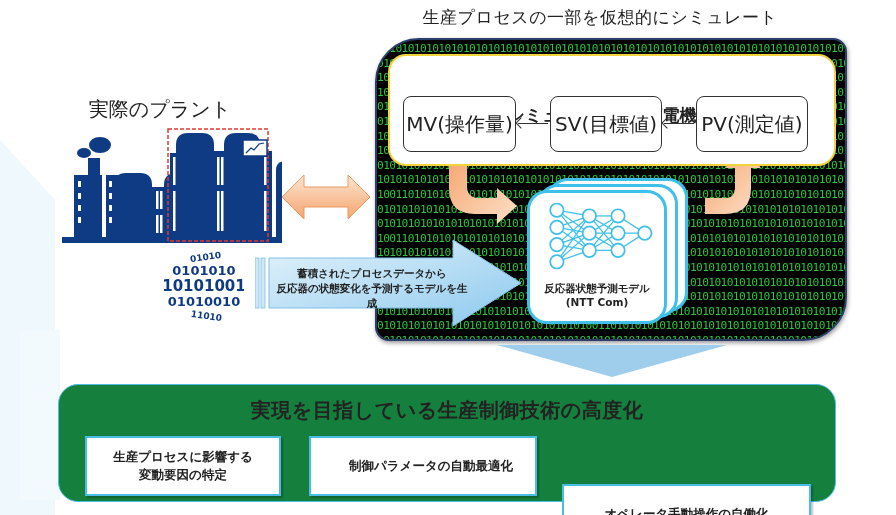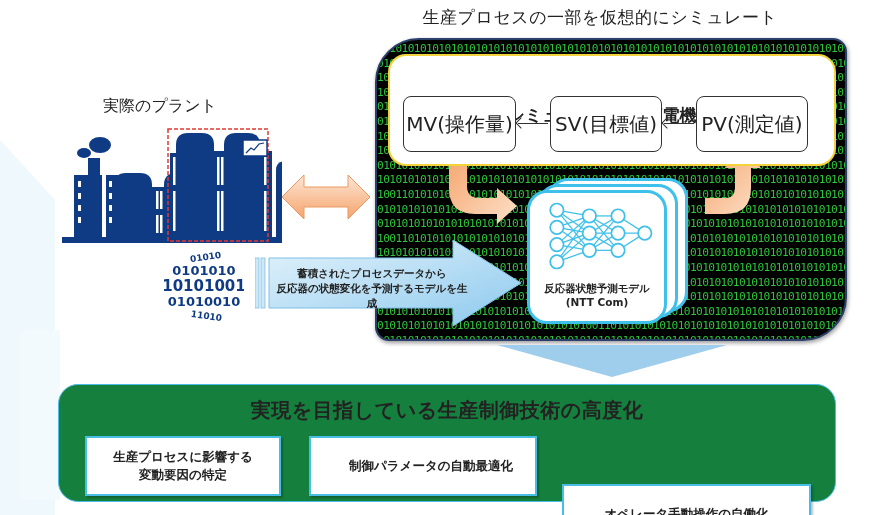--- a/index.html
+++ b/index.html
@@ -3,21 +3,21 @@
   <meta charset="utf-8">
   <style>
     * { box-sizing: border-box; margin: 0; padding: 0; }
     html, body { width: 896px; height: 515px; overflow: hidden; background: #ffffff; }
     body { position: relative; font-family: "DejaVu Sans", sans-serif; color: #111; }
 
     .bg-chevron { position: absolute; left: 0; top: 0; width: 896px; height: 515px; }
 
     
     .sim-title { position: absolute; left: 380px; top: 6px; width: 440px; text-align: center; font-size: 17px; color: #222; letter-spacing: 0.5px; }
-    .plant-title { position: absolute; left: 60px; top: 96px; width: 200px; text-align: center; font-size: 16px; color: #222; }
+    .plant-title { position: absolute; left: 60px; top: 96px; width: 200px; text-align: center; font-size: 20px; color: #222; }
 
     
     .sim-panel { position: absolute; left: 375px; top: 38px; width: 472px; height: 303px; background: #000; border-radius: 44px 14px 44px 14px; border: 2px solid #2a3f6a; overflow: hidden; box-shadow: 1px 2px 4px rgba(0,0,0,0.4); }
     .binary-bg { position: absolute; left: 0; top: 2px; width: 100%; font-family: "DejaVu Sans Mono", monospace; font-size: 11.2px; line-height: 14.6px; color: #2bc43a; white-space: pre; letter-spacing: -0.6px; }
 
     
     .ctrl-panel { position: absolute; left: 388px; top: 54px; width: 448px; height: 112px; background: #fff; border: 2.5px solid #f2d33c; border-radius: 18px; }
     .ctrl-title { position: absolute; left: 14px; top: 9px; font-size: 17px; font-weight: bold; color: #222; margin-top: 39px; }
     .var-box { position: absolute; top: 40px; height: 56px; border: 1.3px solid #333; border-radius: 8px; background: #fff; display: flex; align-items: center; justify-content: center; font-size: 20px; color: #222; }
     .mv-box { left: 13px; width: 113px; }

